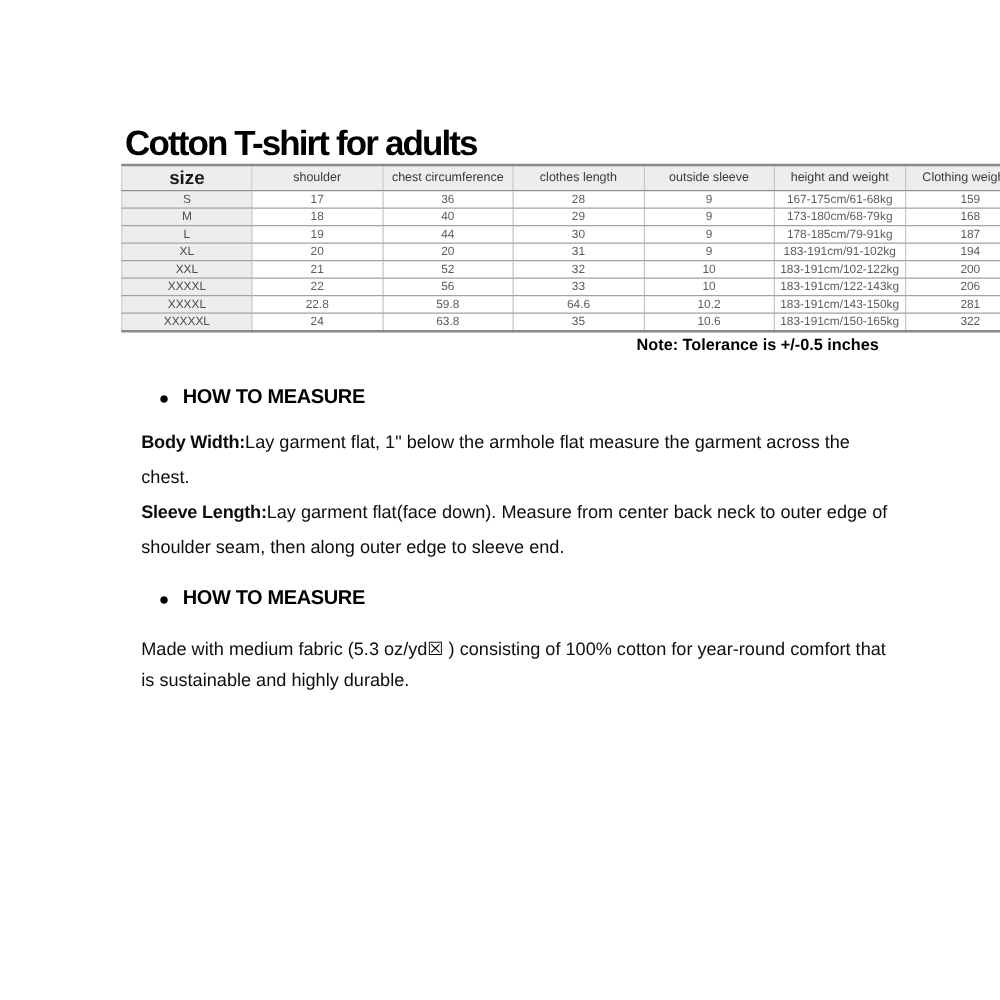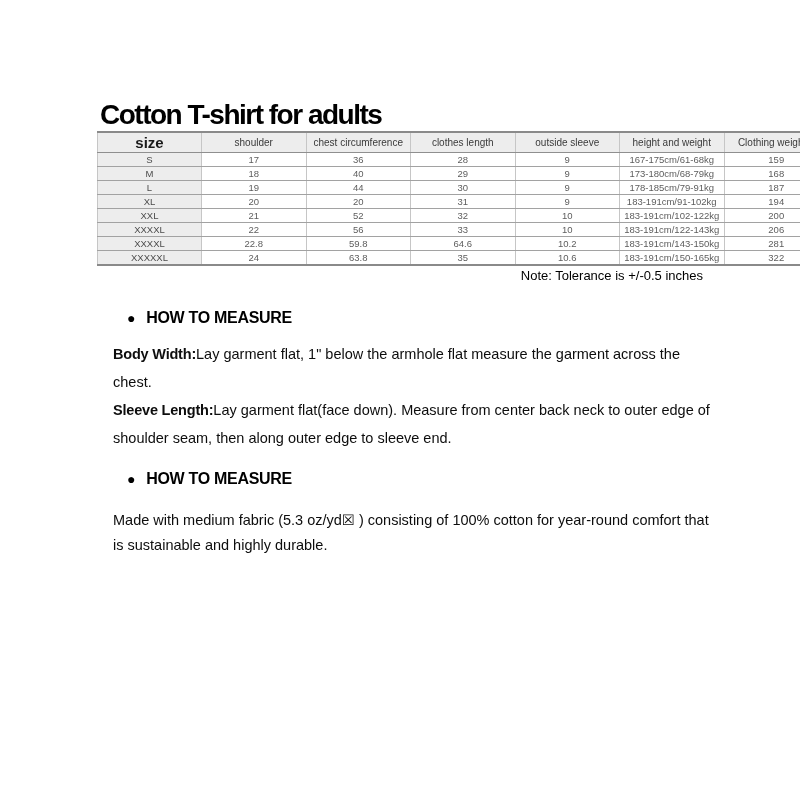--- a/index.html
+++ b/index.html
@@ -73,21 +73,21 @@
   table.size-table td:first-child {
     background: #ededed;
     color: #4c4c4c;
   }
 
   .note {
     width: 606px;
     margin: 2px 0 0 97px;
     text-align: right;
     font-size: 13px;
-    font-weight: normal;
+    font-weight: bold;
     color: #000;
   }
 
   .section-heading {
     display: flex;
     align-items: center;
     margin-left: 127px;
     font-size: 16px;
     font-weight: bold;
     letter-spacing: -0.3px;

